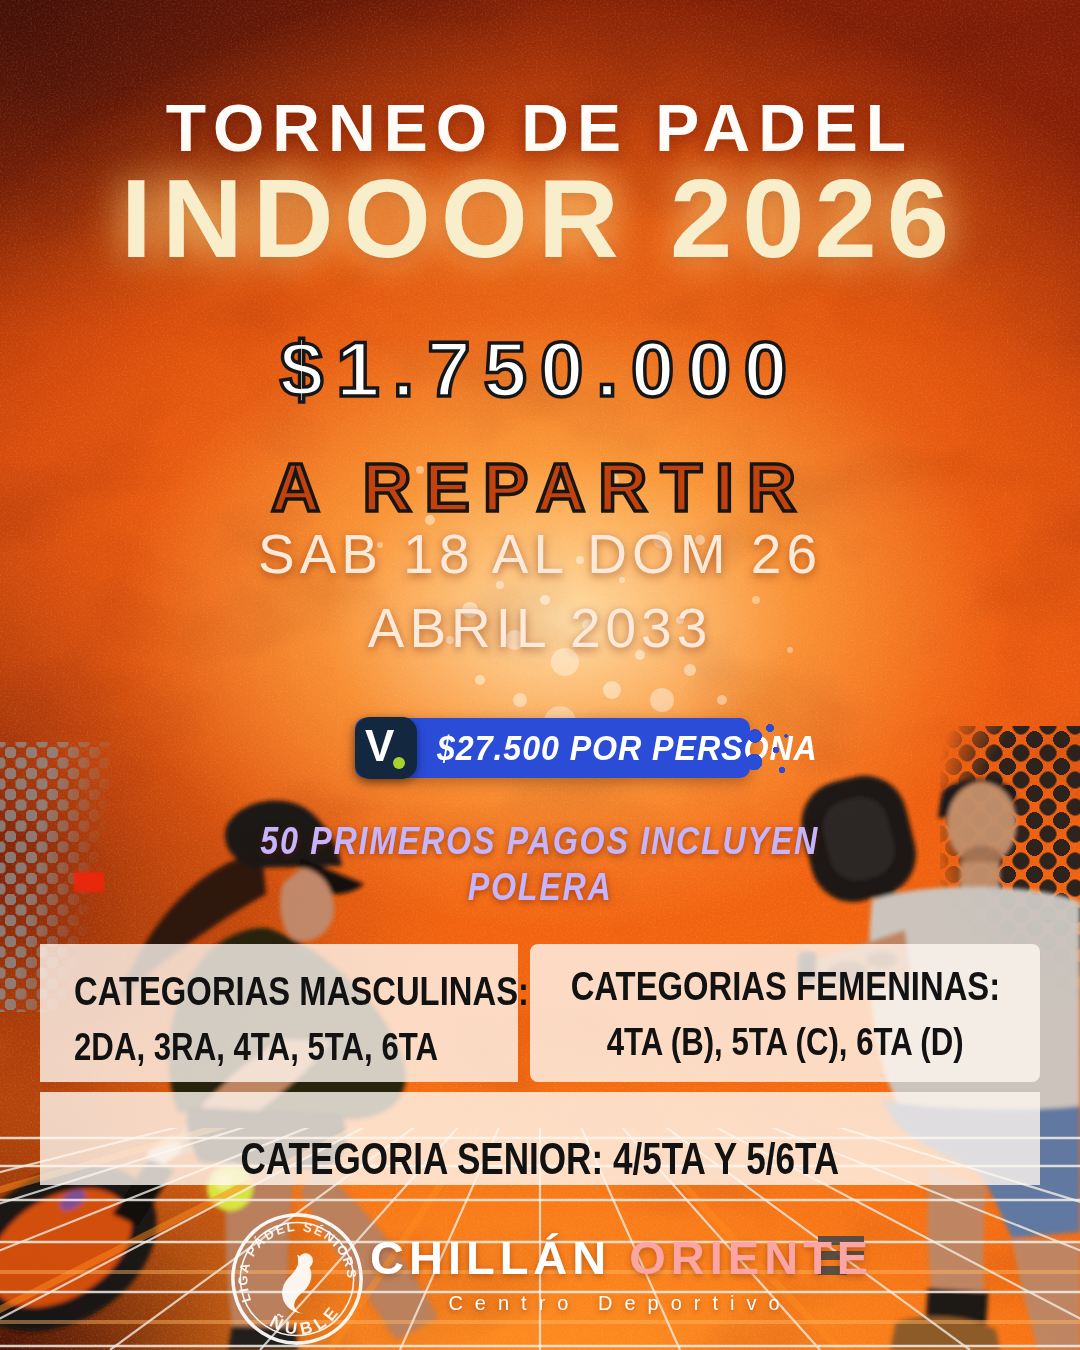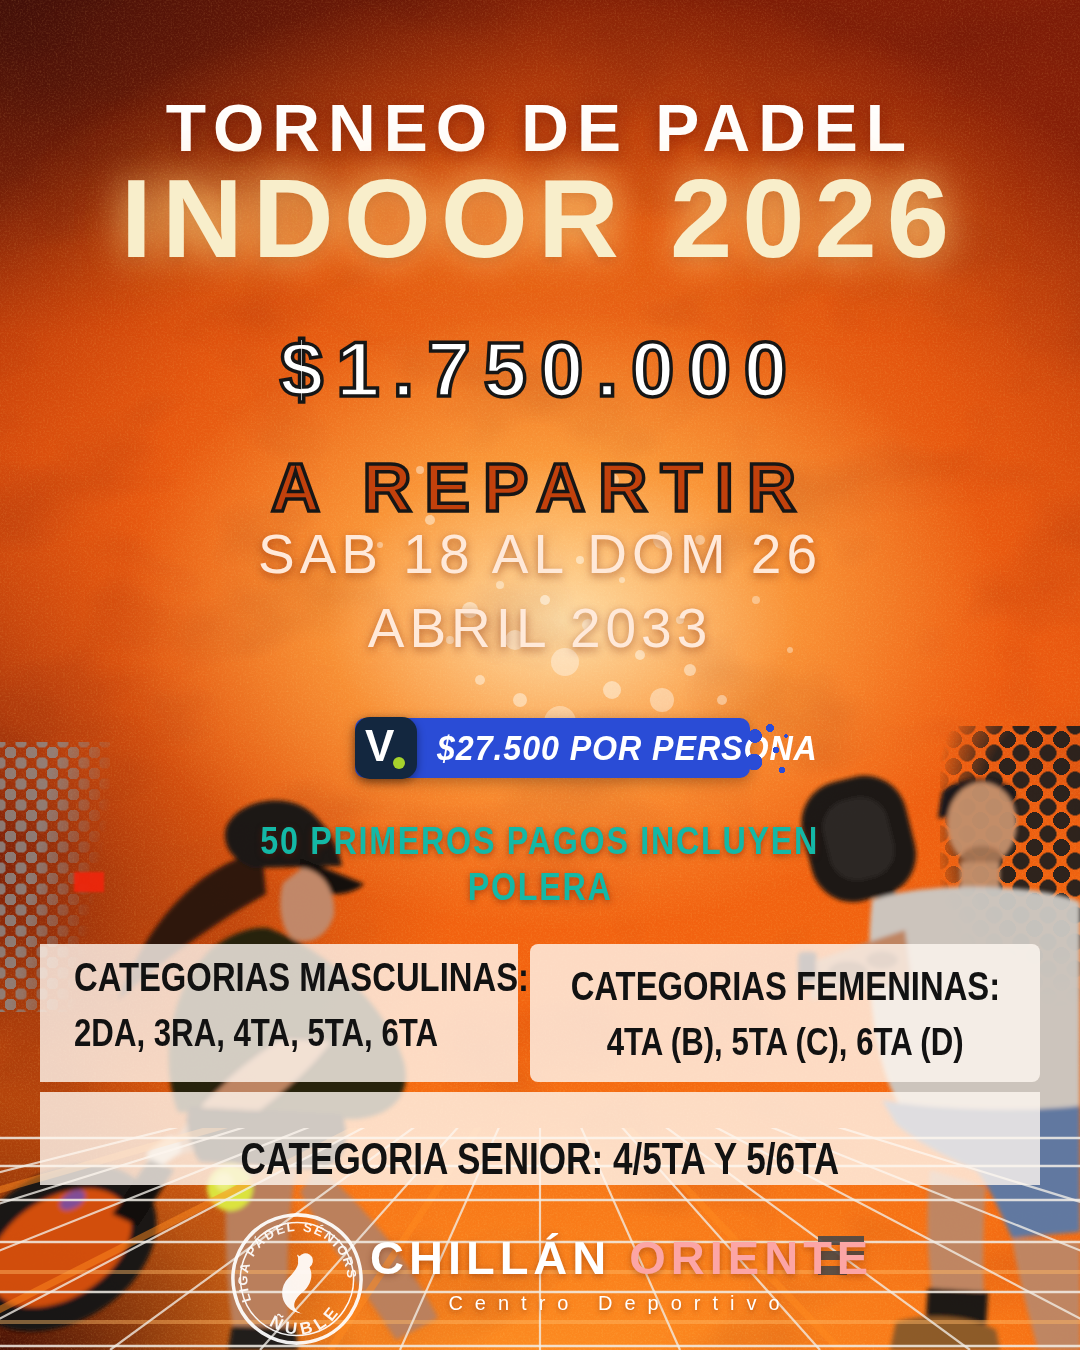--- a/index.html
+++ b/index.html
@@ -50,21 +50,21 @@
   .title2{top:154px;font-size:112px;font-weight:bold;color:#f8eecb;letter-spacing:10px;
     text-shadow:0 0 36px rgba(255,215,130,.9),0 0 80px rgba(255,180,80,.55),0 3px 10px rgba(140,40,0,.35);}
   .prize1{top:324px;font-size:78px;font-weight:bold;color:#ffffff;letter-spacing:13px;
     -webkit-text-stroke:3.5px #161616;text-shadow:0 0 2px #161616;}
   .prize2{top:408px;font-size:68px;font-weight:bold;color:#c2410c;letter-spacing:13px;
     -webkit-text-stroke:3.5px #161616;text-shadow:0 0 2px #161616;margin-top:40px;}
   .dates1{top:522px;font-size:55px;color:#ffe9d9;letter-spacing:5px;
     text-shadow:0 3px 9px rgba(120,30,0,.5);}
   .dates2{top:596px;font-size:55px;color:#ffe9d9;letter-spacing:5px;
     text-shadow:0 3px 9px rgba(120,30,0,.5);}
-  .promo{top:818px;font-size:38px;font-weight:bold;color:#14b8a6;
+  .promo{top:818px;font-size:38px;font-weight:bold;font-style:italic;color:#c4b5fd;
     letter-spacing:2px;line-height:1.22;text-shadow:0 2px 7px rgba(110,25,0,.55);}
   .cond{display:inline-block;transform:scaleX(.85);transform-origin:center;}
 
   
   .banner{position:absolute;left:355px;top:718px;width:395px;height:60px;background:#2a4cd6;
     border-radius:10px;display:flex;align-items:center;box-shadow:0 4px 14px rgba(60,20,0,.35);}
   .banner::after{content:"";position:absolute;right:-42px;top:2px;width:46px;height:58px;
     background:
       radial-gradient(circle 10px at 9px 16px,#2a4cd6 68%,transparent 70%),
       radial-gradient(circle 6px at 24px 8px,#2a4cd6 68%,transparent 70%),
@@ -75,21 +75,21 @@
   .v-badge{position:absolute;left:0;top:-1px;width:62px;height:62px;background:#13273f;
     border-radius:15px;box-shadow:0 3px 8px rgba(0,0,0,.4);}
   .v-letter{position:absolute;left:10px;top:4px;font-size:44px;font-weight:bold;color:#ffffff;}
   .v-dot{position:absolute;right:12px;bottom:10px;width:12px;height:12px;border-radius:50%;
     background:#a6d22c;}
   .banner-text{margin-left:82px;font-size:35px;font-weight:bold;font-style:italic;color:#ffffff;
     letter-spacing:1px;display:inline-block;transform:scaleX(.92);transform-origin:left;white-space:nowrap;}
 
   
   .cat-box{position:absolute;background:rgba(255,248,240,.8);color:#121212;}
-  .box-m{left:40px;top:944px;width:478px;height:138px;padding:10px 0 0 34px;box-sizing:border-box;}
+  .box-m{left:40px;top:944px;width:478px;height:138px;padding:24px 0 0 34px;box-sizing:border-box;}
   .box-f{left:530px;top:944px;width:510px;height:138px;display:flex;flex-direction:column;
     align-items:center;justify-content:center;text-align:center;border-radius:8px;}
   .box-s{left:40px;top:1092px;width:1000px;height:93px;display:flex;align-items:flex-end;
     justify-content:center;}
   .cat-title{font-size:41px;font-weight:bold;white-space:nowrap;}
   .cat-vals{font-size:39px;font-weight:bold;white-space:nowrap;margin-top:10px;}
   .box-m .cond{transform:scaleX(.8);transform-origin:left;}
   .box-f .cond{transform:scaleX(.8);}
   .box-s .cat-title{font-size:45px;}
   .box-s .cond{transform:scaleX(.78);}

